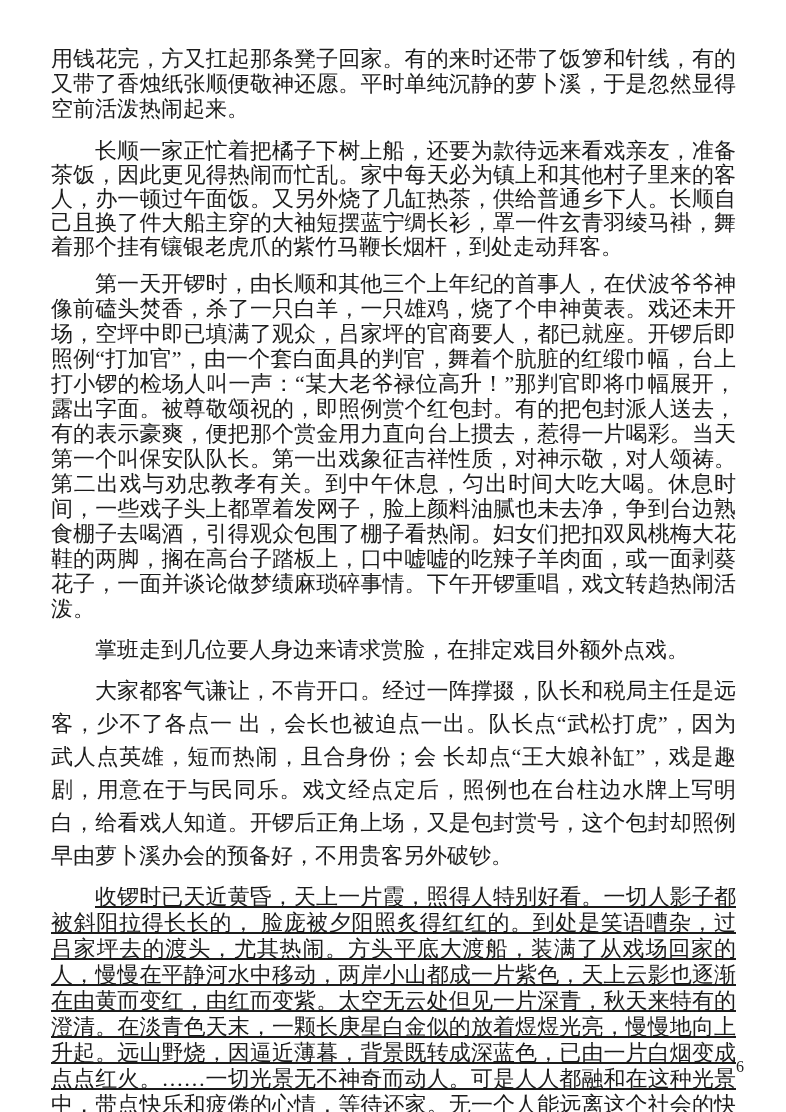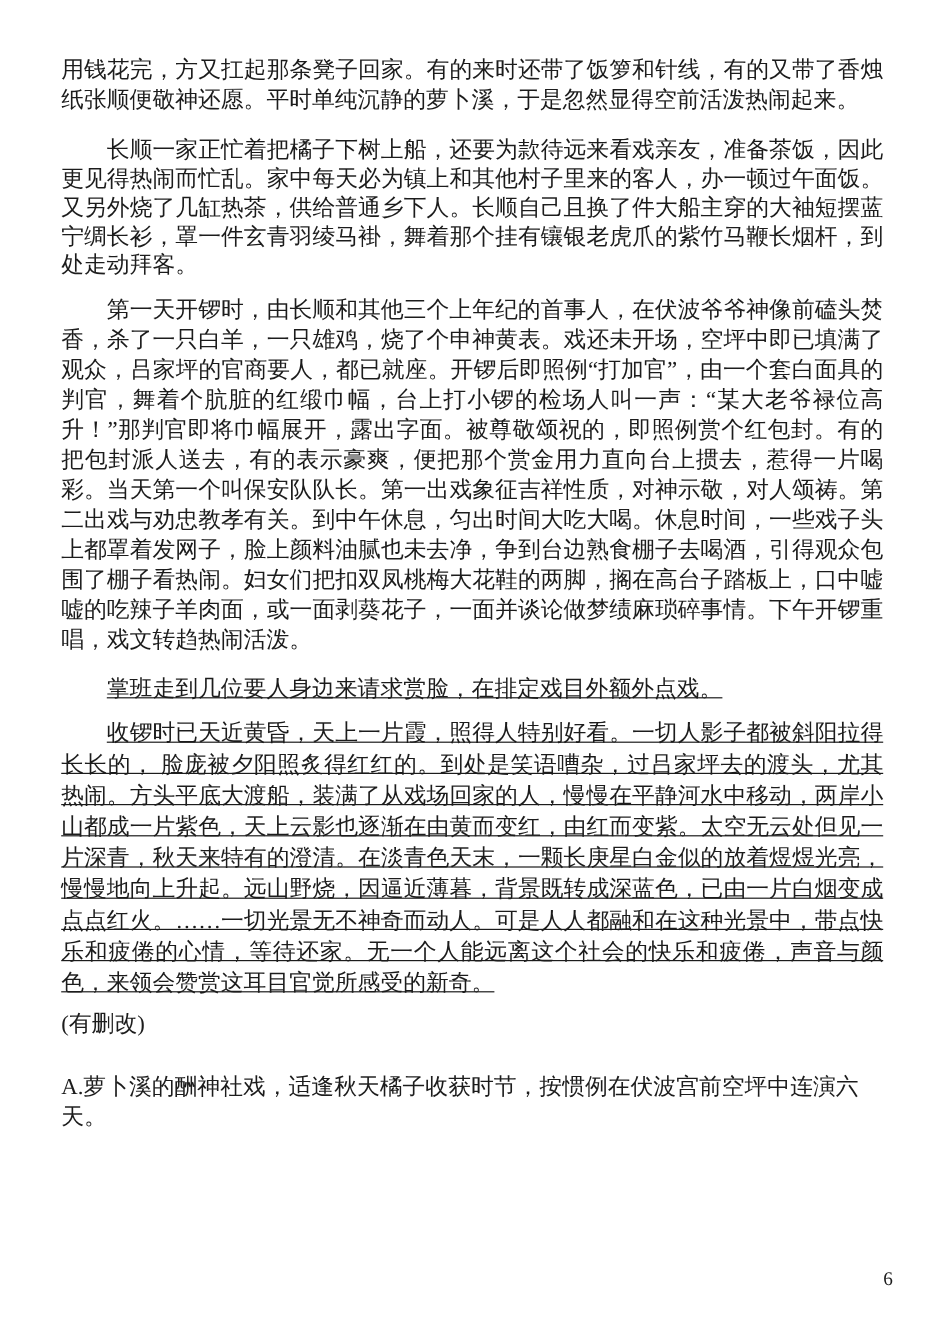--- a/index.html
+++ b/index.html
@@ -15,30 +15,30 @@
     font-family: "Liberation Serif", "DejaVu Serif", serif;
     color: #1c1c1c;
     overflow: hidden;
     box-sizing: border-box;
   }
   .content {
     padding: 46px 50px 0 51px;
   }
   .content p {
     margin: 0;
-    font-size: 19px;
+    font-size: 22px;
     text-align: justify;
     word-break: break-all;
   }
   .indent { text-indent: 2em; }
 
   .p1 { line-height: 25px; margin-bottom: 18px !important; }
   .p2 { line-height: 24px; margin-bottom: 12px !important; }
   .p3 { line-height: 25px; margin-bottom: 16px !important; }
-  .p4 { line-height: 25px; margin-bottom: 12px !important; text-decoration: underline; }
+  .p4 { line-height: 25px; margin-bottom: 12px !important; }
   .p5 { line-height: 33px; margin-bottom: 12px !important; }
   .p6 { line-height: 25px; margin-bottom: 22px !important; }
   .p7 { line-height: 26px; margin-bottom: 8px !important; text-decoration: underline; }
 
   .attribution {
     text-align: right;
     line-height: 25px;
     margin-bottom: 28px !important;
     padding-right: 0px;
   }
@@ -67,20 +67,21 @@
   <div class="content">
 
     <p class="p1">用钱花完，方又扛起那条凳子回家。有的来时还带了饭箩和针线，有的又带了香烛纸张顺便敬神还愿。平时单纯沉静的萝卜溪，于是忽然显得空前活泼热闹起来。</p>
 
     <p class="p2 indent">长顺一家正忙着把橘子下树上船，还要为款待远来看戏亲友，准备茶饭，因此更见得热闹而忙乱。家中每天必为镇上和其他村子里来的客人，办一顿过午面饭。又另外烧了几缸热茶，供给普通乡下人。长顺自己且换了件大船主穿的大袖短摆蓝宁绸长衫，罩一件玄青羽绫马褂，舞着那个挂有镶银老虎爪的紫竹马鞭长烟杆，到处走动拜客。</p>
 
     <p class="p3 indent">第一天开锣时，由长顺和其他三个上年纪的首事人，在伏波爷爷神像前磕头焚香，杀了一只白羊，一只雄鸡，烧了个申神黄表。戏还未开场，空坪中即已填满了观众，吕家坪的官商要人，都已就座。开锣后即照例“打加官”，由一个套白面具的判官，舞着个肮脏的红缎巾幅，台上打小锣的检场人叫一声：“某大老爷禄位高升！”那判官即将巾幅展开，露出字面。被尊敬颂祝的，即照例赏个红包封。有的把包封派人送去，有的表示豪爽，便把那个赏金用力直向台上掼去，惹得一片喝彩。当天第一个叫保安队队长。第一出戏象征吉祥性质，对神示敬，对人颂祷。第二出戏与劝忠教孝有关。到中午休息，匀出时间大吃大喝。休息时间，一些戏子头上都罩着发网子，脸上颜料油腻也未去净，争到台边熟食棚子去喝酒，引得观众包围了棚子看热闹。妇女们把扣双凤桃梅大花鞋的两脚，搁在高台子踏板上，口中嘘嘘的吃辣子羊肉面，或一面剥葵花子，一面并谈论做梦绩麻琐碎事情。下午开锣重唱，戏文转趋热闹活泼。</p>
 
     <p class="p4 indent">掌班走到几位要人身边来请求赏脸，在排定戏目外额外点戏。</p>
 
+    <p class="p5 indent">大家都客气谦让，不肯开口。经过一阵撑掇，队长和税局主任是远客，少不了各点一 出，会长也被迫点一出。队长点“武松打虎”，因为武人点英雄，短而热闹，且合身份；会 长却点“王大娘补缸”，戏是趣剧，用意在于与民同乐。戏文经点定后，照例也在台柱边水牌上写明白，给看戏人知道。开锣后正角上场，又是包封赏号，这个包封却照例早由萝卜溪办会的预备好，不用贵客另外破钞。</p>
 
 
     <p class="p7 indent">收锣时已天近黄昏，天上一片霞，照得人特别好看。一切人影子都被斜阳拉得长长的， 脸庞被夕阳照炙得红红的。到处是笑语嘈杂，过吕家坪去的渡头，尤其热闹。方头平底大渡船，装满了从戏场回家的人，慢慢在平静河水中移动，两岸小山都成一片紫色，天上云影也逐渐在由黄而变红，由红而变紫。太空无云处但见一片深青，秋天来特有的澄清。在淡青色天末，一颗长庚星白金似的放着煜煜光亮，慢慢地向上升起。远山野烧，因逼近薄暮，背景既转成深蓝色，已由一片白烟变成点点红火。……一切光景无不神奇而动人。可是人人都融和在这种光景中，带点快乐和疲倦的心情，等待还家。无一个人能远离这个社会的快乐和疲倦，声音与颜色，来领会赞赏这耳目官觉所感受的新奇。</p>
 
     <p class="attribution">(有删改)</p>
 
 
     <p class="option">A.萝卜溪的酬神社戏，适逢秋天橘子收获时节，按惯例在伏波宫前空坪中连演六天。</p>
 
   </div>

